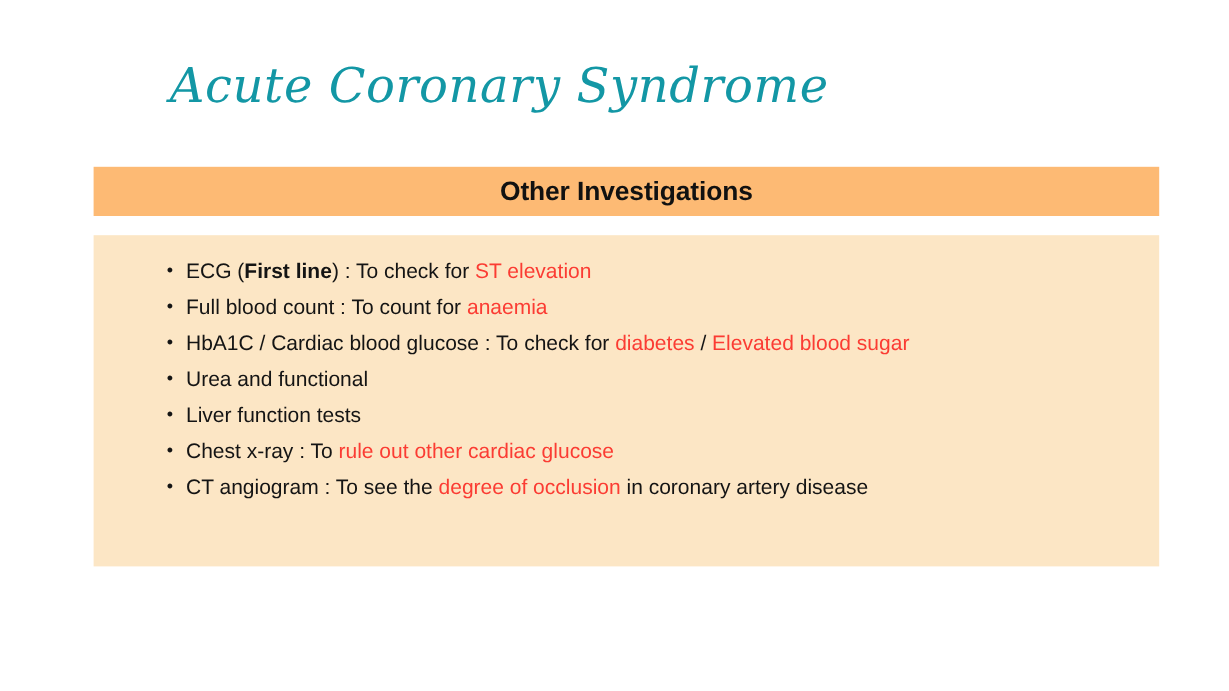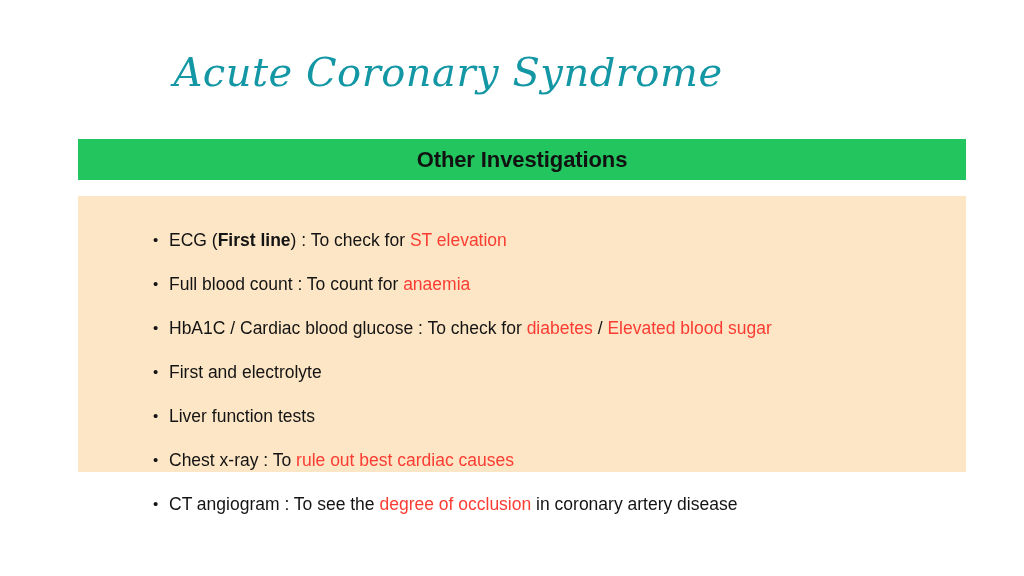--- a/index.html
+++ b/index.html
@@ -28,31 +28,30 @@
     width: 832px;
     text-align: center;
     color: #1397a5;
     font-family: "DejaVu Serif", serif;
     font-size: 40px;
     font-style: italic;
     font-weight: 400;
     letter-spacing: 0.5px;
     line-height: 1.2;
     white-space: nowrap;
-    padding-left: 32px;
   }
 
   
   .section-header {
     position: absolute;
     left: 78px;
     top: 139px;
     width: 888px;
     height: 41px;
-    background: #22c55e;
+    background: #fdba74;
     display: flex;
     align-items: center;
     justify-content: center;
   }
   .section-header-text {
     color: #111111;
     font-size: 22px;
     font-weight: bold;
     letter-spacing: -0.1px;
     line-height: 1;
@@ -70,21 +69,21 @@
     padding: 14px 20px 0 20px;
   }
   .bullet-list {
     list-style: none;
     margin: 0;
     padding: 0;
   }
   .bullet-item {
     position: relative;
     padding-left: 55px;
-    margin: 16px;
+    margin: 2px;
     height: 28px;
     line-height: 28px;
     font-size: 17.5px;
     color: #141414;
     white-space: nowrap;
   }
   .bullet-item::before {
     content: "\2022";
     position: absolute;
     left: 39px;
@@ -105,20 +104,20 @@
 
   <div class="section-header">
     <span class="section-header-text">Other Investigations</span>
   </div>
 
   <div class="body-panel">
     <ul class="bullet-list">
         <li class="bullet-item"><span>ECG (</span><span class="seg-bold">First line</span><span>) : To check for </span><span class="seg-red">ST elevation</span></li>
         <li class="bullet-item"><span>Full blood count : To count for </span><span class="seg-red">anaemia</span></li>
         <li class="bullet-item"><span>HbA1C / Cardiac blood glucose : To check for </span><span class="seg-red">diabetes</span><span> / </span><span class="seg-red">Elevated blood sugar</span></li>
-        <li class="bullet-item"><span>First and electrolyte</span></li>
+        <li class="bullet-item"><span>Urea and functional</span></li>
         <li class="bullet-item"><span>Liver function tests</span></li>
-        <li class="bullet-item"><span>Chest x-ray : To </span><span class="seg-red">rule out best cardiac causes</span></li>
+        <li class="bullet-item"><span>Chest x-ray : To </span><span class="seg-red">rule out other cardiac glucose</span></li>
         <li class="bullet-item"><span>CT angiogram : To see the </span><span class="seg-red">degree of occlusion</span><span> in coronary artery disease</span></li>
       </ul>
   </div>
 
 </div>
 
 </body></html>

